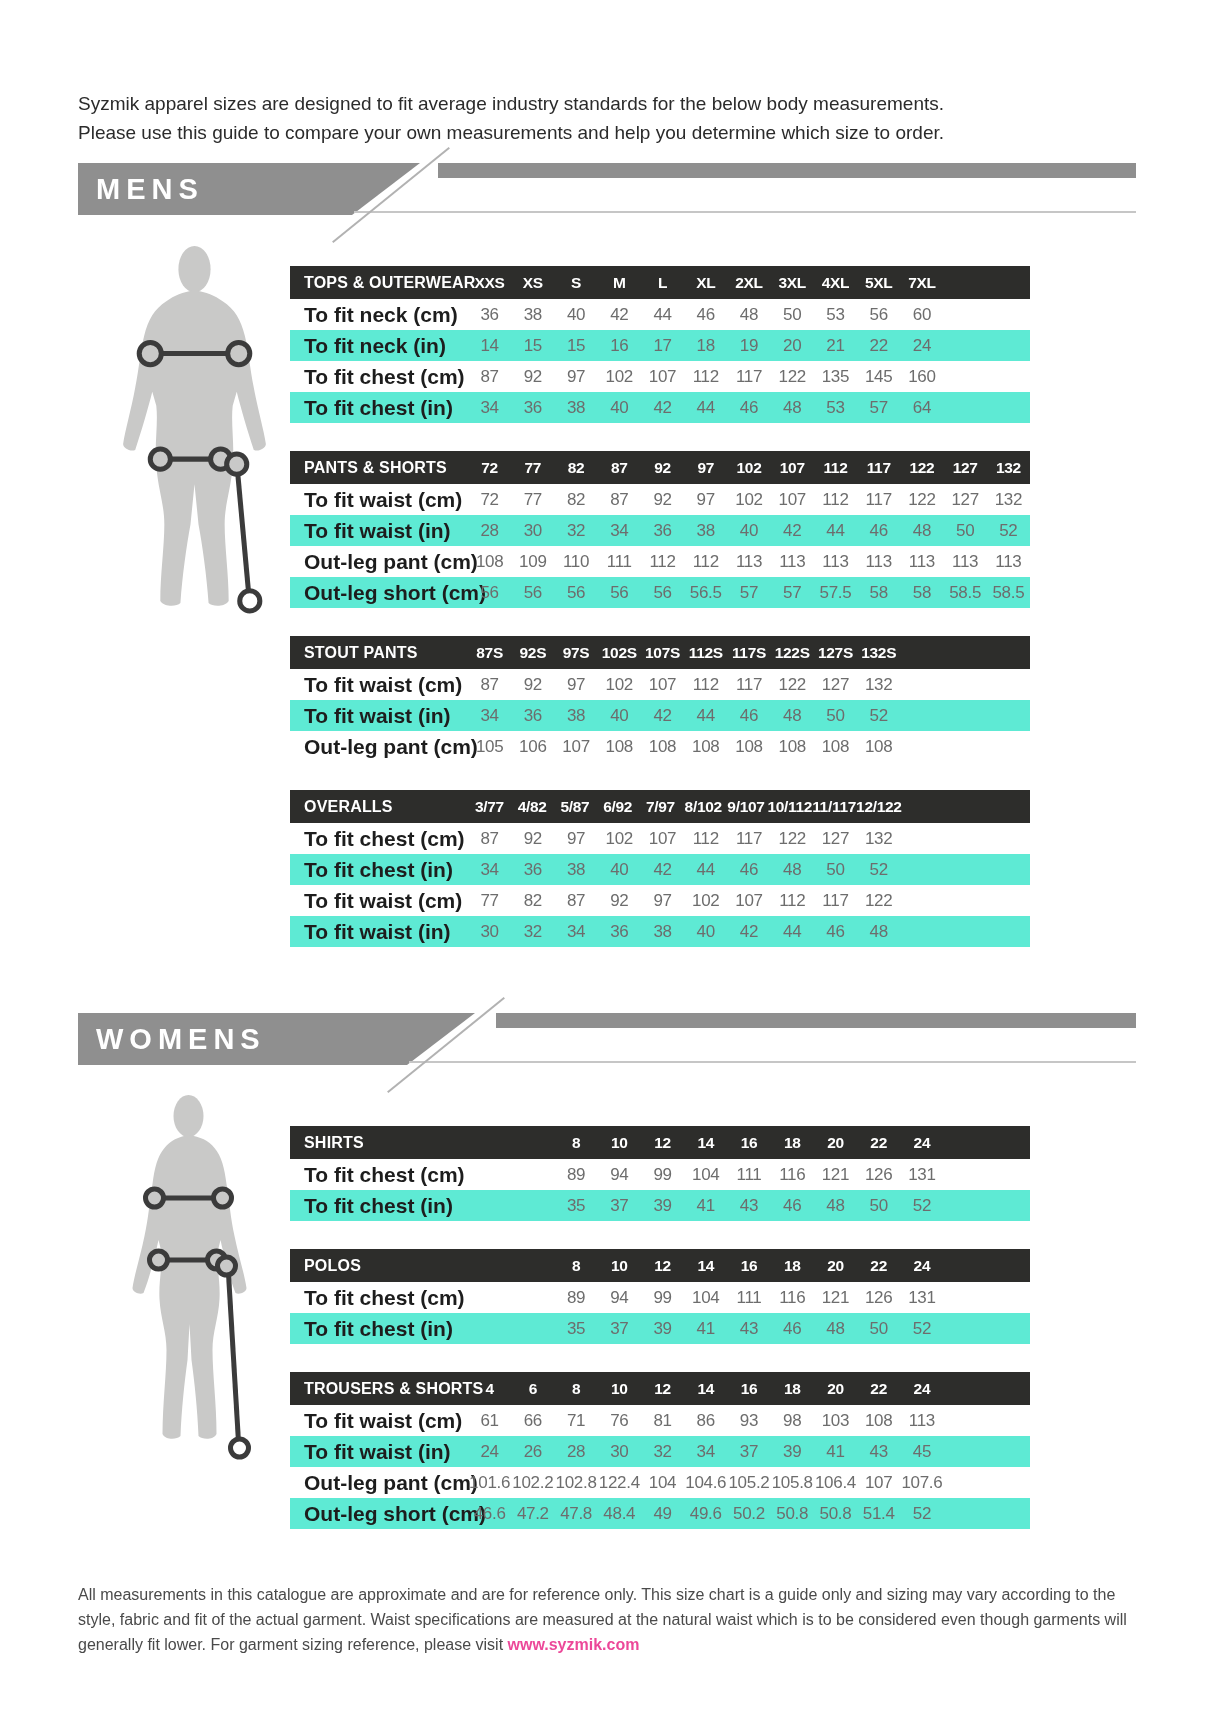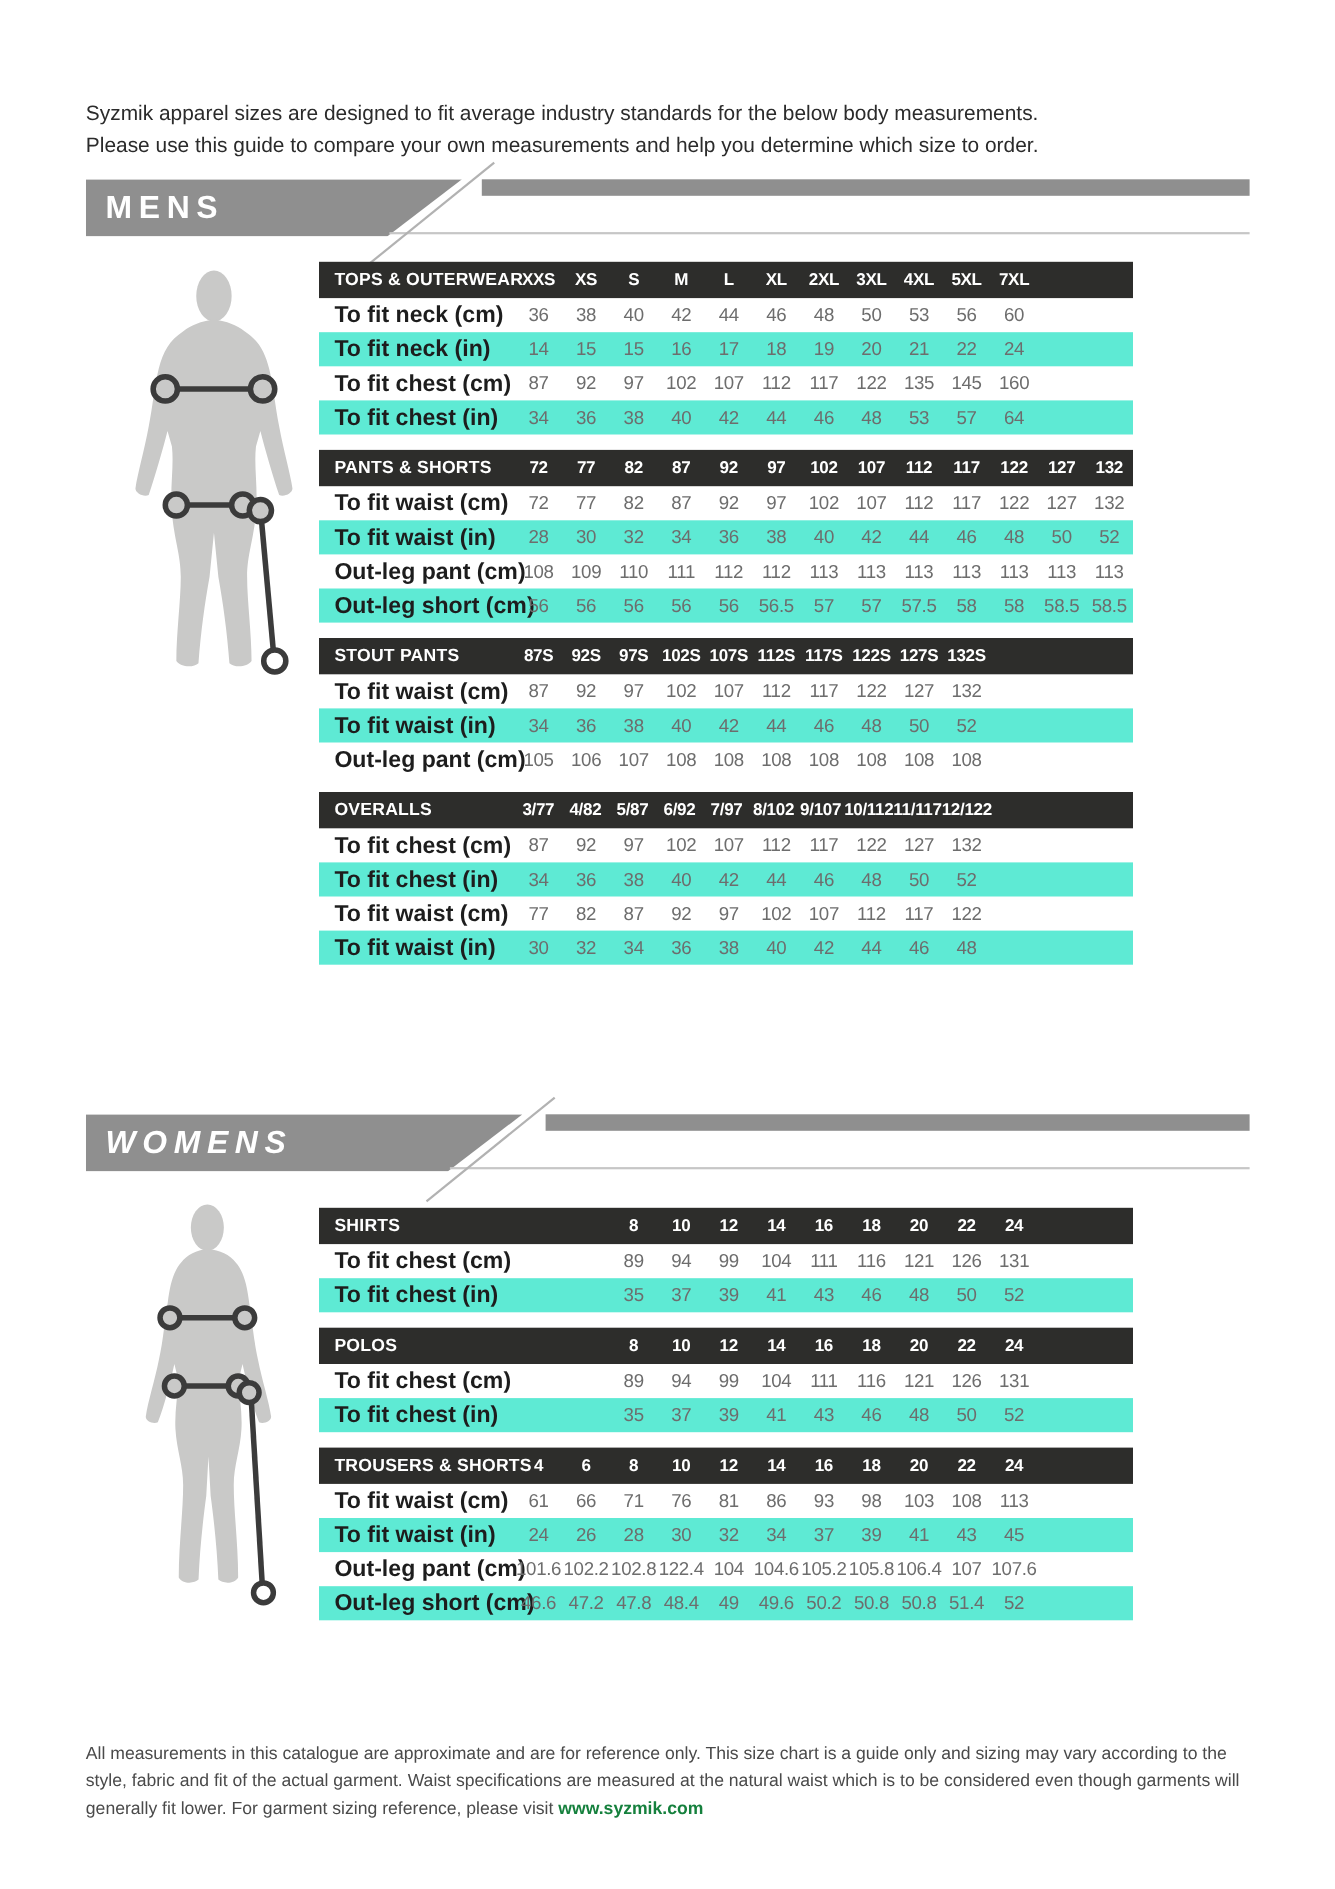--- a/index.html
+++ b/index.html
@@ -22,21 +22,21 @@
     color:#ffffff;font-weight:700;font-size:29px;letter-spacing:6px;
     padding-left:18px;white-space:nowrap;
   }
   .banner-underline{position:absolute;top:48px;height:2px;background:#c6c6c6;right:0;}
   .banner-slash{
     position:absolute;width:2px;height:150px;background:#b2b2b2;top:-43px;
     transform:rotate(51deg);
   }
   
   .tables{position:absolute;left:290px;width:740px;}
-  .size-table{margin-bottom:14px;}
+  .size-table{margin-bottom:14px;margin-top:28px;}
   .trow{
     display:grid;grid-template-columns:178px repeat(13,1fr);
     height:31px;align-items:center;
   }
   .thead{background:#2d2d2b;height:33px;}
   .tlabel{
     padding-left:14px;font-size:21px;font-weight:600;color:#1d1d1d;
     white-space:nowrap;text-align:left;
   }
   .thead .tlabel{color:#ffffff;font-weight:700;font-size:16px;letter-spacing:0.2px;}
@@ -46,21 +46,21 @@
   }
   .thead .tcell{color:#ffffff;font-weight:700;font-size:15.5px;}
   .striped{background:#5eead4;}
   
   .fig{position:absolute;}
   
   .footer{
     position:absolute;left:78px;top:1566px;width:1075px;
     font-size:16px;line-height:25px;color:#4a4a4a;
   }
-  .footer strong{color:#15803d;}
+  .footer strong{color:#ec4899;}
 </style>
 </head>
 <body>
 
 <div class="page">
 
   <p class="intro">
     <span>Syzmik apparel sizes are designed to fit average industry standards for the below body measurements.</span><br>
     <span>Please use this guide to compare your own measurements and help you determine which size to order.</span>
   </p>
@@ -404,21 +404,21 @@
           <div class="tcell">48</div>
           <div class="tcell"></div>
           <div class="tcell"></div>
           <div class="tcell"></div>
         </div>
       </div>
     </div>
 
   <div class="banner" style="top:1013px;">
     <div class="banner-thin" style="left:418px;"></div>
-    <div class="banner-block" style="width:397px;clip-path:polygon(0 0,397px 0,329px 100%,0 100%);font-style:italic;">
+    <div class="banner-block" style="width:397px;clip-path:polygon(0 0,397px 0,329px 100%,0 100%);">
       <span class="banner-title">WOMENS</span>
     </div>
     <div class="banner-underline" style="left:331px;"></div>
     <div class="banner-slash" style="left:367px;"></div>
   </div>
 
   <svg class="fig" style="left:110px;top:1092px;" width="165" height="390" viewBox="0 0 160 390">
     <ellipse cx="76" cy="24" rx="15" ry="21" fill="#c9c9c8"></ellipse>
     <path fill="#c9c9c8" d="M76,43 C66,45 58,48 52,56 C45,64 42,76 40,92 C37,110 36,126 32,144 C28,164 22,182 20,196 C20,200 27,203 31,201 C37,186 43,162 46,148 L49,160 C50,174 46,190 47,207 C48,226 54,240 54,258 C54,282 50,312 50,342 C53,348 64,348 68,344 C69,318 72,290 75,268 L77,232 L79,268 C82,290 85,318 86,344 C90,348 101,348 104,342 C104,312 100,282 100,258 C100,240 106,226 107,207 C108,190 104,174 105,160 L108,148 C111,162 117,186 123,201 C127,203 134,200 134,196 C132,182 126,164 122,144 C118,126 117,110 114,92 C112,76 109,64 102,56 C96,48 88,45 76,43 Z"></path>
     <g stroke="#3b3b3b" stroke-width="5">

